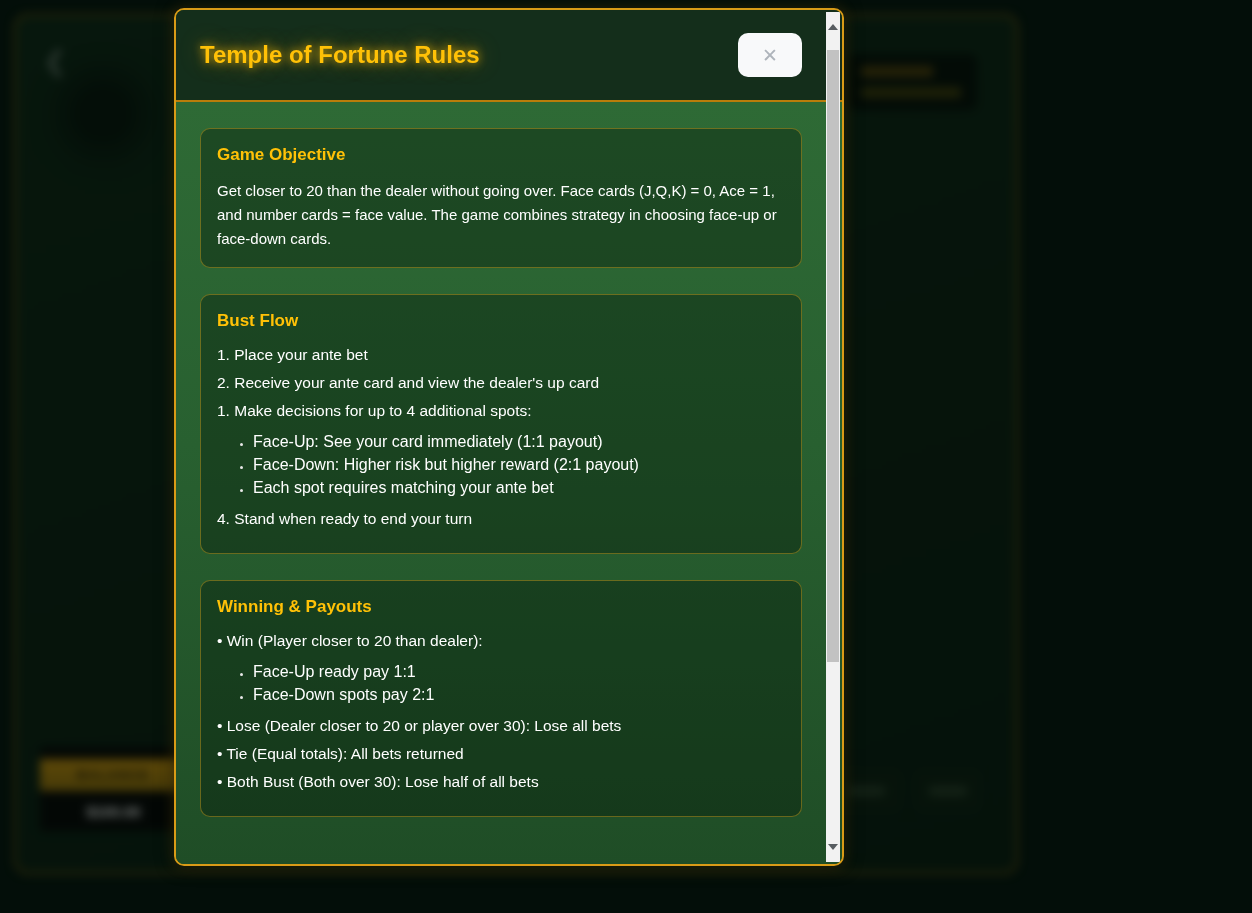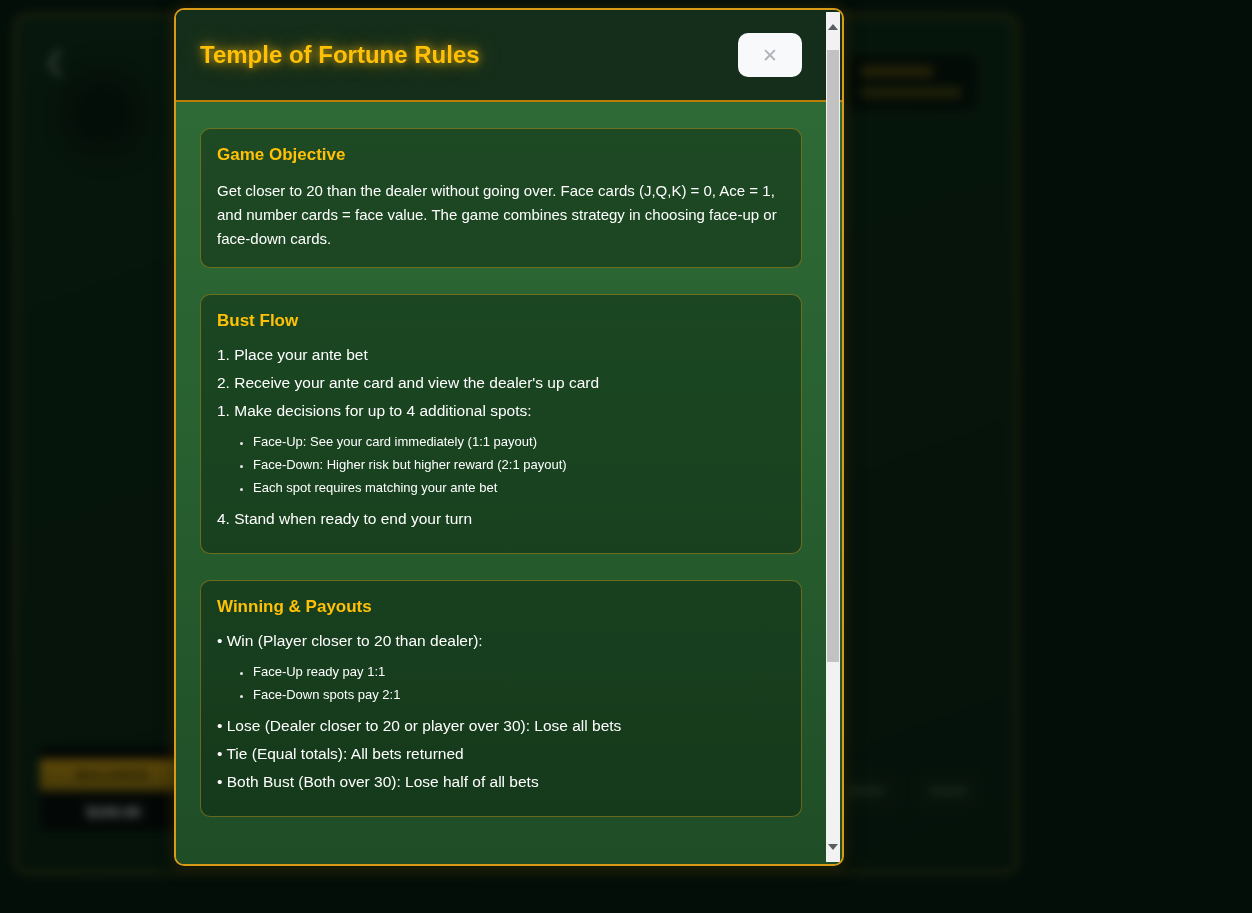--- a/index.html
+++ b/index.html
@@ -58,21 +58,21 @@
     padding:26px 40px 0 24px;
   }
   .rule-card {
     background:rgba(8,28,12,.42); border:1px solid rgba(222,170,30,.42);
     border-radius:10px; padding:16px; margin-bottom:26px;
   }
   .rule-card h2 { color:#ffc107; font-size:17px; font-weight:bold; margin:0 0 14px; }
   .para { color:#ffffff; font-size:15px; line-height:24px; }
   .flow-line { color:#ffffff; font-size:15.5px; line-height:19px; margin:9px 0; }
   .rule-card ul { margin:10px 0; padding-left:36px; }
-  .rule-card li { color:#ffffff; font-size:13px; line-height:23px; }
+  .rule-card li { color:#ffffff; font-size:16px; line-height:23px; }
   .rule-card li::marker { color:#e8e8e8; font-size:11px; }
 
   
   .scrollbar { position:absolute; top:2px; right:2px; bottom:2px; width:14px; background:#f2f2f2; }
   .sb-thumb { position:absolute; left:1px; top:38px; width:12px; height:612px; background:#c2c2c2; }
   .sb-arrow { position:absolute; left:0; width:14px; height:14px; display:flex; align-items:center; justify-content:center; }
   .sb-arrow.up { top:8px; }
   .sb-arrow.down { bottom:8px; }
   .sb-arrow.up::after { content:""; border-left:5px solid transparent; border-right:5px solid transparent; border-bottom:6px solid #585d61; }
   .sb-arrow.down::after { content:""; border-left:5px solid transparent; border-right:5px solid transparent; border-top:6px solid #585d61; }

